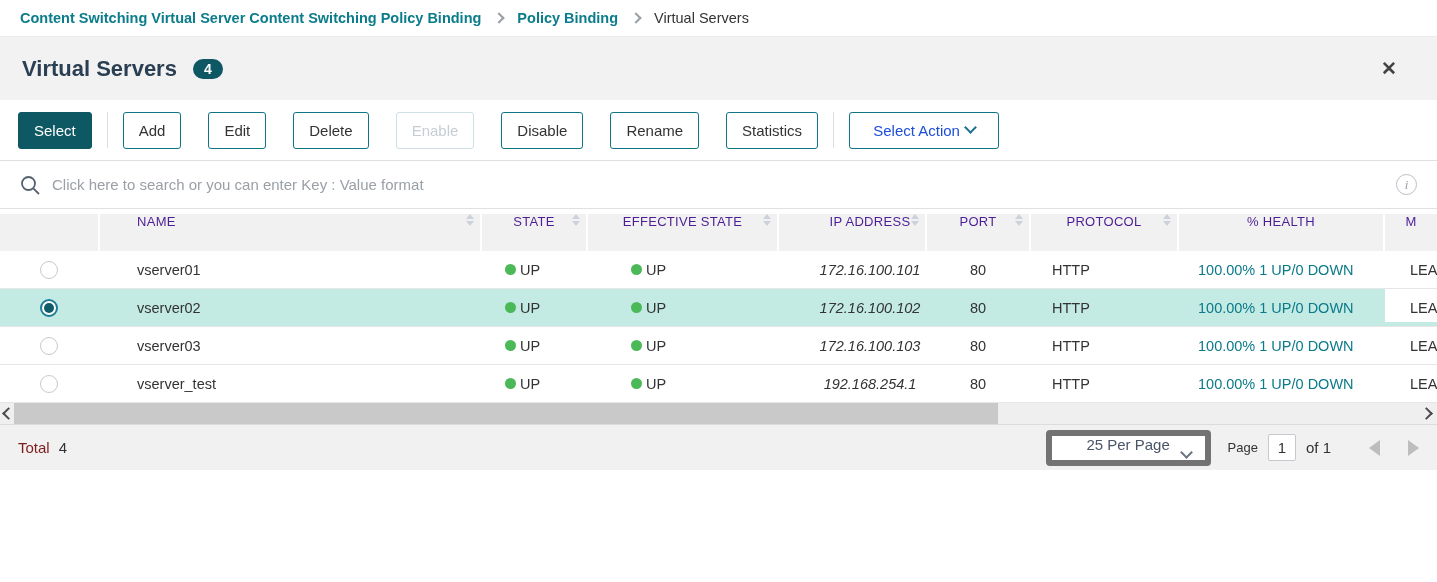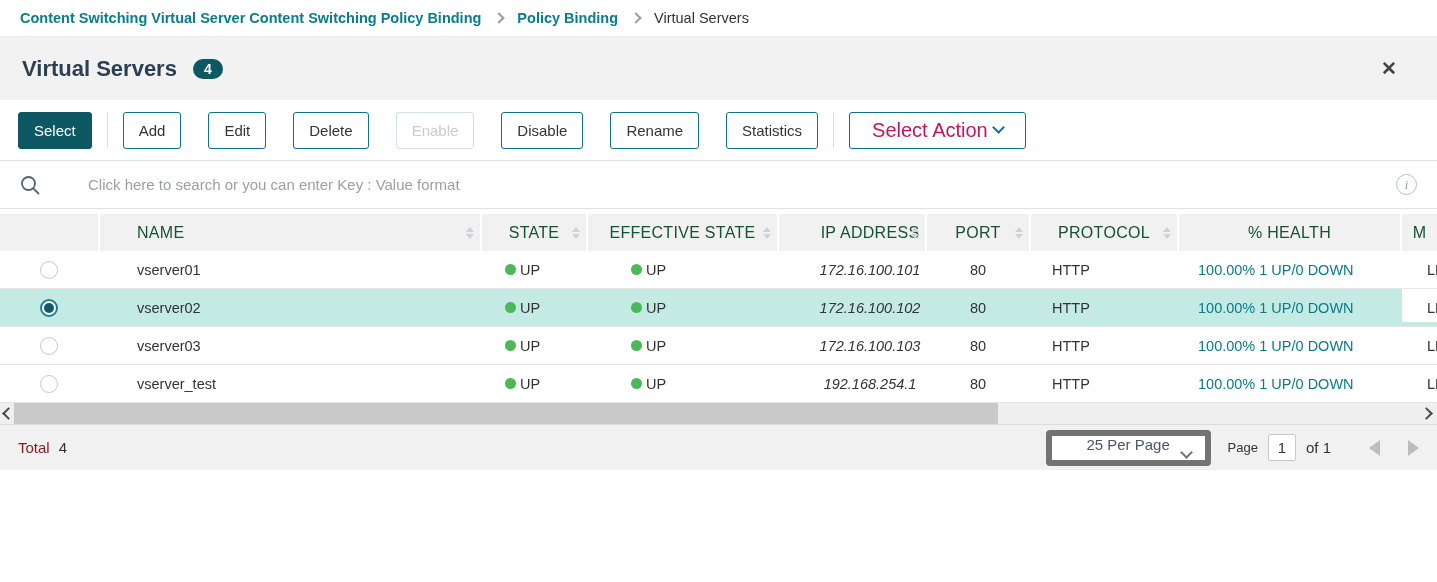--- a/index.html
+++ b/index.html
@@ -18,46 +18,46 @@
   .count-badge { margin-left:16px; background:#0e5864; color:#fff; font-size:14px; font-weight:700; border-radius:12px; padding:3px 11px; line-height:1; }
   .close-x { margin-left:auto; color:#444; font-size:19px; font-weight:700; cursor:pointer; margin-right:18px; }
 
   
   .toolbar { height:61px; background:#fff; display:flex; align-items:center; padding-left:18px; border-bottom:1px solid #e0e0e0; }
   .btn { height:37px; border-radius:3px; font-size:15px; padding:0 15px; background:#fff; border:1px solid #0e7486; color:#333; cursor:pointer; font-family:"Liberation Sans", sans-serif; }
   .btn.primary { background:#0e5864; border-color:#0e5864; color:#fff; }
   .btn.disabled { border-color:#cfe0e6; color:#c6cdd4; cursor:default; }
   .btn + .btn { margin-left:27px; }
   .tb-divider { width:1px; height:36px; background:#ddd; margin:0 15px; }
-  .action-btn { height:37px; border:1px solid #0e7486; border-radius:3px; background:#fff; color:#be185d; font-size:20px; display:flex; align-items:center; justify-content:center; padding:15px 22px; min-width:150px; cursor:pointer; }
+  .action-btn { height:37px; border:1px solid #0e7486; border-radius:3px; background:#fff; color:#1d4ed8; font-size:15px; display:flex; align-items:center; justify-content:center; padding:15px 22px; min-width:150px; cursor:pointer; }
   .chev-down { width:9px; height:9px; border-right:2px solid #1d6f8f; border-bottom:2px solid #1d6f8f; transform:rotate(45deg); margin-left:6px; margin-top:-5px; }
 
   
-  .search-bar { height:48px; display:flex; align-items:center; padding:0 20px; border-bottom:1px solid #e0e0e0;gap:36px; }
+  .search-bar { height:48px; display:flex; align-items:center; padding:0 20px; border-bottom:1px solid #e0e0e0; }
   .search-icon { width:20px; height:20px; margin-right:12px; flex:0 0 auto; }
   .search-input { flex:1; border:none; outline:none; font-size:15px; color:#333; font-family:"Liberation Sans", sans-serif; }
   .search-input::placeholder { color:#9aa0a6; }
   .info-icon { width:21px; height:21px; border:1.5px solid #b9bec7; border-radius:50%; color:#9aa0a6; font-size:13px; font-style:italic; font-family:"Liberation Serif", serif; display:flex; align-items:center; justify-content:center; margin-left:14px; }
 
   
   .table { margin-top:5px; }
   .hrow { display:flex; height:37px; }
-  .hc { background:#f1f1f2; color:#14532d; font-size:16px; letter-spacing:.3px; display:flex; align-items:center; justify-content:center; margin-right:2px; position:relative; }
+  .hc { background:#f1f1f2; color:#4c1d95; font-size:13px; letter-spacing:.3px; display:flex; justify-content:center; margin-right:2px; position:relative; }
   .sort { position:absolute; right:6px; display:flex; flex-direction:column; gap:2px; cursor:pointer; }
   .sort .up { width:0; height:0; border-left:4px solid transparent; border-right:4px solid transparent; border-bottom:5px solid #cdd2da; }
   .sort .dn { width:0; height:0; border-left:4px solid transparent; border-right:4px solid transparent; border-top:5px solid #cdd2da; }
 
   .c0 { width:98px; flex:0 0 auto; }
   .c1 { width:380px; flex:0 0 auto; }
   .c2 { width:104px; flex:0 0 auto; }
   .c3 { width:189px; flex:0 0 auto; }
   .c4 { width:146px; flex:0 0 auto;padding-left:36px; }
   .c5 { width:102px; flex:0 0 auto; }
   .c6 { width:146px; flex:0 0 auto; }
-  .c7 { width:221px; flex:0 0 auto; }
+  .c7 { width:204px; flex:0 0 auto; }
   .c8 { flex:1; margin-right:0 !important; }
   .hc.c1 { justify-content:flex-start; padding-left:37px; }
 
   .trow { display:flex; height:38px; align-items:stretch; background:#fff; border-bottom:1px solid #e6e6e6; cursor:pointer; }
   .trow.selected { background:#c3ebe4; }
   .trow .cell { display:flex; align-items:center; font-size:14.5px; color:#333; margin-right:2px; }
   .trow .c0 { justify-content:center; }
   .trow .c1 { padding-left:37px; }
   .trow .c2 { padding-left:23px; }
   .trow .c3 { padding-left:43px; }

